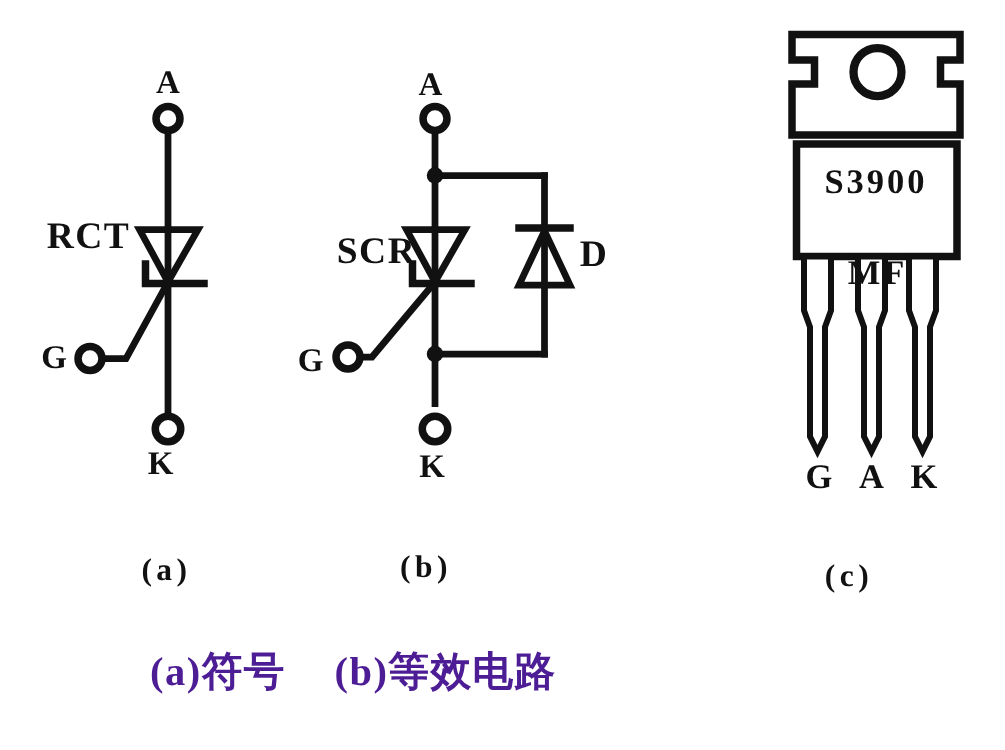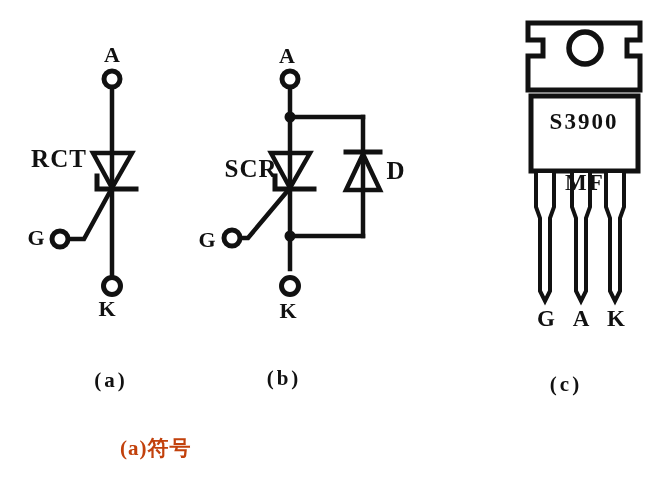--- a/index.html
+++ b/index.html
@@ -14,22 +14,22 @@
     color:#111;font-weight:700;white-space:nowrap;line-height:1;
     font-family:"Liberation Serif","DejaVu Serif",serif;
   }
   .terminal{font-size:22px;}
   .device{font-size:25px;letter-spacing:1px;}
   .marking{font-size:23px;letter-spacing:2px;}
   .pin{font-size:23px;}
   .paneltag{font-size:21px;letter-spacing:3px;}
   .caption-part{
     position:absolute;transform:translate(0,-50%);
-    color:#c2410c;font-weight:700;font-size:21px;white-space:nowrap;line-height:1;
-    font-family:"Liberation Serif","DejaVu Serif",serif;letter-spacing:1px;margin-left:20px;
+    color:#4c1d95;font-weight:700;font-size:27px;white-space:nowrap;line-height:1;
+    font-family:"Liberation Serif","DejaVu Serif",serif;letter-spacing:1px;
   }
 </style>
 </head>
 <body>
 
 <div class="stage">
 
   <svg width="670" height="500" viewBox="0 0 670 500">
     <g stroke="#111111" fill="none" stroke-linecap="square" stroke-linejoin="miter">
 
@@ -86,14 +86,15 @@
   <div class="lbl marking" style="left:585px;top:146px;margin-top:36px;">MF</div>
   <div class="lbl pin" style="left:546px;top:318px;">G</div>
   <div class="lbl pin" style="left:581px;top:318px;">A</div>
   <div class="lbl pin" style="left:616px;top:318px;">K</div>
 
   <div class="lbl paneltag" style="left:111px;top:380px;">(a)</div>
   <div class="lbl paneltag" style="left:284px;top:378px;">(b)</div>
   <div class="lbl paneltag" style="left:566px;top:384px;">(c)</div>
 
   <div class="caption-part" style="left:100px;top:448px;">(a)符号</div>
+  <div class="caption-part" style="left:223px;top:448px;">(b)等效电路</div>
 
 </div>
 
 </body></html>

